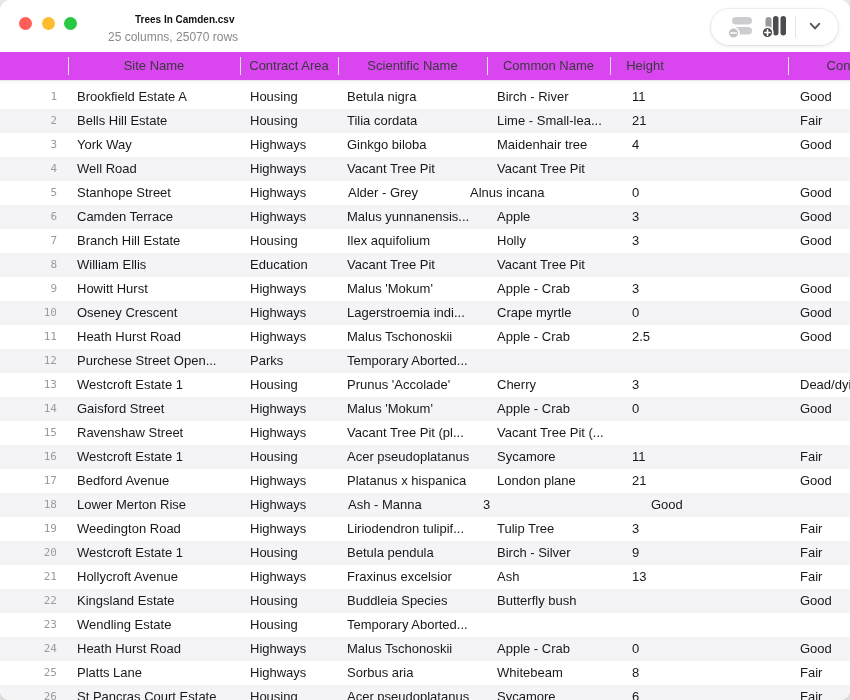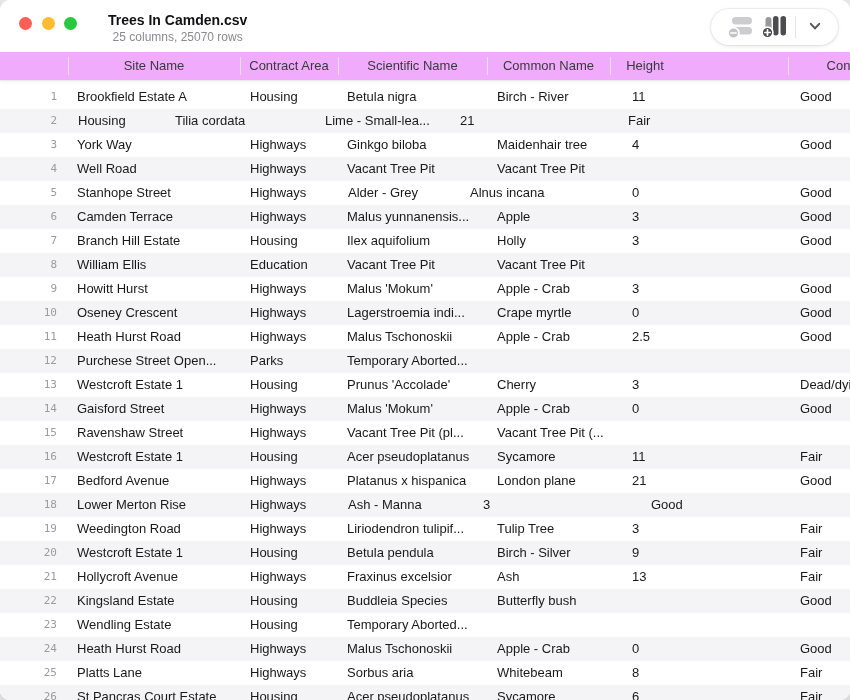--- a/index.html
+++ b/index.html
@@ -2,29 +2,29 @@
 <html><head>
 <meta charset="utf-8">
 <style>
   html,body{margin:0;padding:0;background:#ededee;font-family:"Liberation Sans",sans-serif;}
   .window{position:relative;width:850px;height:700px;background:#ffffff;border-radius:10px;overflow:hidden;box-shadow:0 10px 30px rgba(0,0,0,.18);}
   
   .titlebar{position:relative;height:52px;background:#fff;}
   .traffic{position:absolute;left:19px;top:17px;display:flex;gap:9.5px;}
   .light{width:13px;height:13px;border-radius:50%;}
   .title-group{position:absolute;left:108px;top:11px;}
-  .doc-title{font-size:14px;font-weight:bold;color:#111113;line-height:18px;}
+  .doc-title{font-size:10px;font-weight:bold;color:#111113;line-height:18px;margin-left:27px;}
   .doc-subtitle{font-size:12px;color:#8a8a8e;line-height:15px;margin-top:1px;text-align:center;}
   .toolbar-pill{position:absolute;right:12px;top:9px;height:36px;display:flex;align-items:center;padding:0 10px 0 12px;background:#fff;border-radius:18px;
     box-shadow:0 0 0 1px rgba(0,0,0,.05),0 1px 4px rgba(0,0,0,.10);}
   .tool-btn{display:flex;align-items:center;justify-content:center;width:34px;height:30px;background:none;border:none;padding:0;cursor:pointer;}
   .pill-divider{width:1px;height:22px;background:#e4e4e7;margin:0 6px 0 4px;}
   .chev-btn{display:flex;align-items:center;justify-content:center;width:26px;height:30px;background:none;border:none;padding:0;cursor:pointer;}
   
-  .col-header-row{display:flex;height:28px;background:#f0abfc;box-shadow:0 1px 0 #e9e9eb,0 2px 4px rgba(0,0,0,.05);position:relative;z-index:2;}
+  .col-header-row{display:flex;height:28px;background:#d946ef;box-shadow:0 1px 0 #e9e9eb,0 2px 4px rgba(0,0,0,.05);position:relative;z-index:2;}
   .hcell{flex:none;font-size:13px;color:#39393c;text-align:center;line-height:28px;white-space:nowrap;overflow:hidden;position:relative;}
   .hcell:not(.c-num)::before{content:"";position:absolute;left:0;top:5px;bottom:5px;width:1px;background:#e3e3e6;}
   
   .table-body{padding-top:5px;background:#fff;}
   .row{display:flex;height:24px;}
   .row:nth-child(even){background:#f4f4f6;}
   .cell{flex:none;font-size:13px;color:#19191b;line-height:24px;white-space:nowrap;overflow:hidden;padding-right:4px;box-sizing:border-box;}
   
   .c-num{width:68px;}
   .c-site{width:172px;}
@@ -107,20 +107,21 @@
         <div class="cell c-site">Brookfield Estate A</div>
         <div class="cell c-contract">Housing</div>
         <div class="cell c-scientific">Betula nigra</div>
         <div class="cell c-common">Birch - River</div>
         <div class="cell c-height">11</div>
         <div class="cell c-carbon">39.2</div>
         <div class="cell c-condition">Good</div>
       </div>
       <div class="row">
         <div class="cell c-num">2</div>
+        <div class="cell c-site">Bells Hill Estate</div>
         <div class="cell c-contract">Housing</div>
         <div class="cell c-scientific">Tilia cordata</div>
         <div class="cell c-common">Lime - Small-lea...</div>
         <div class="cell c-height">21</div>
         <div class="cell c-carbon"></div>
         <div class="cell c-condition">Fair</div>
       </div>
       <div class="row">
         <div class="cell c-num">3</div>
         <div class="cell c-site">York Way</div>

